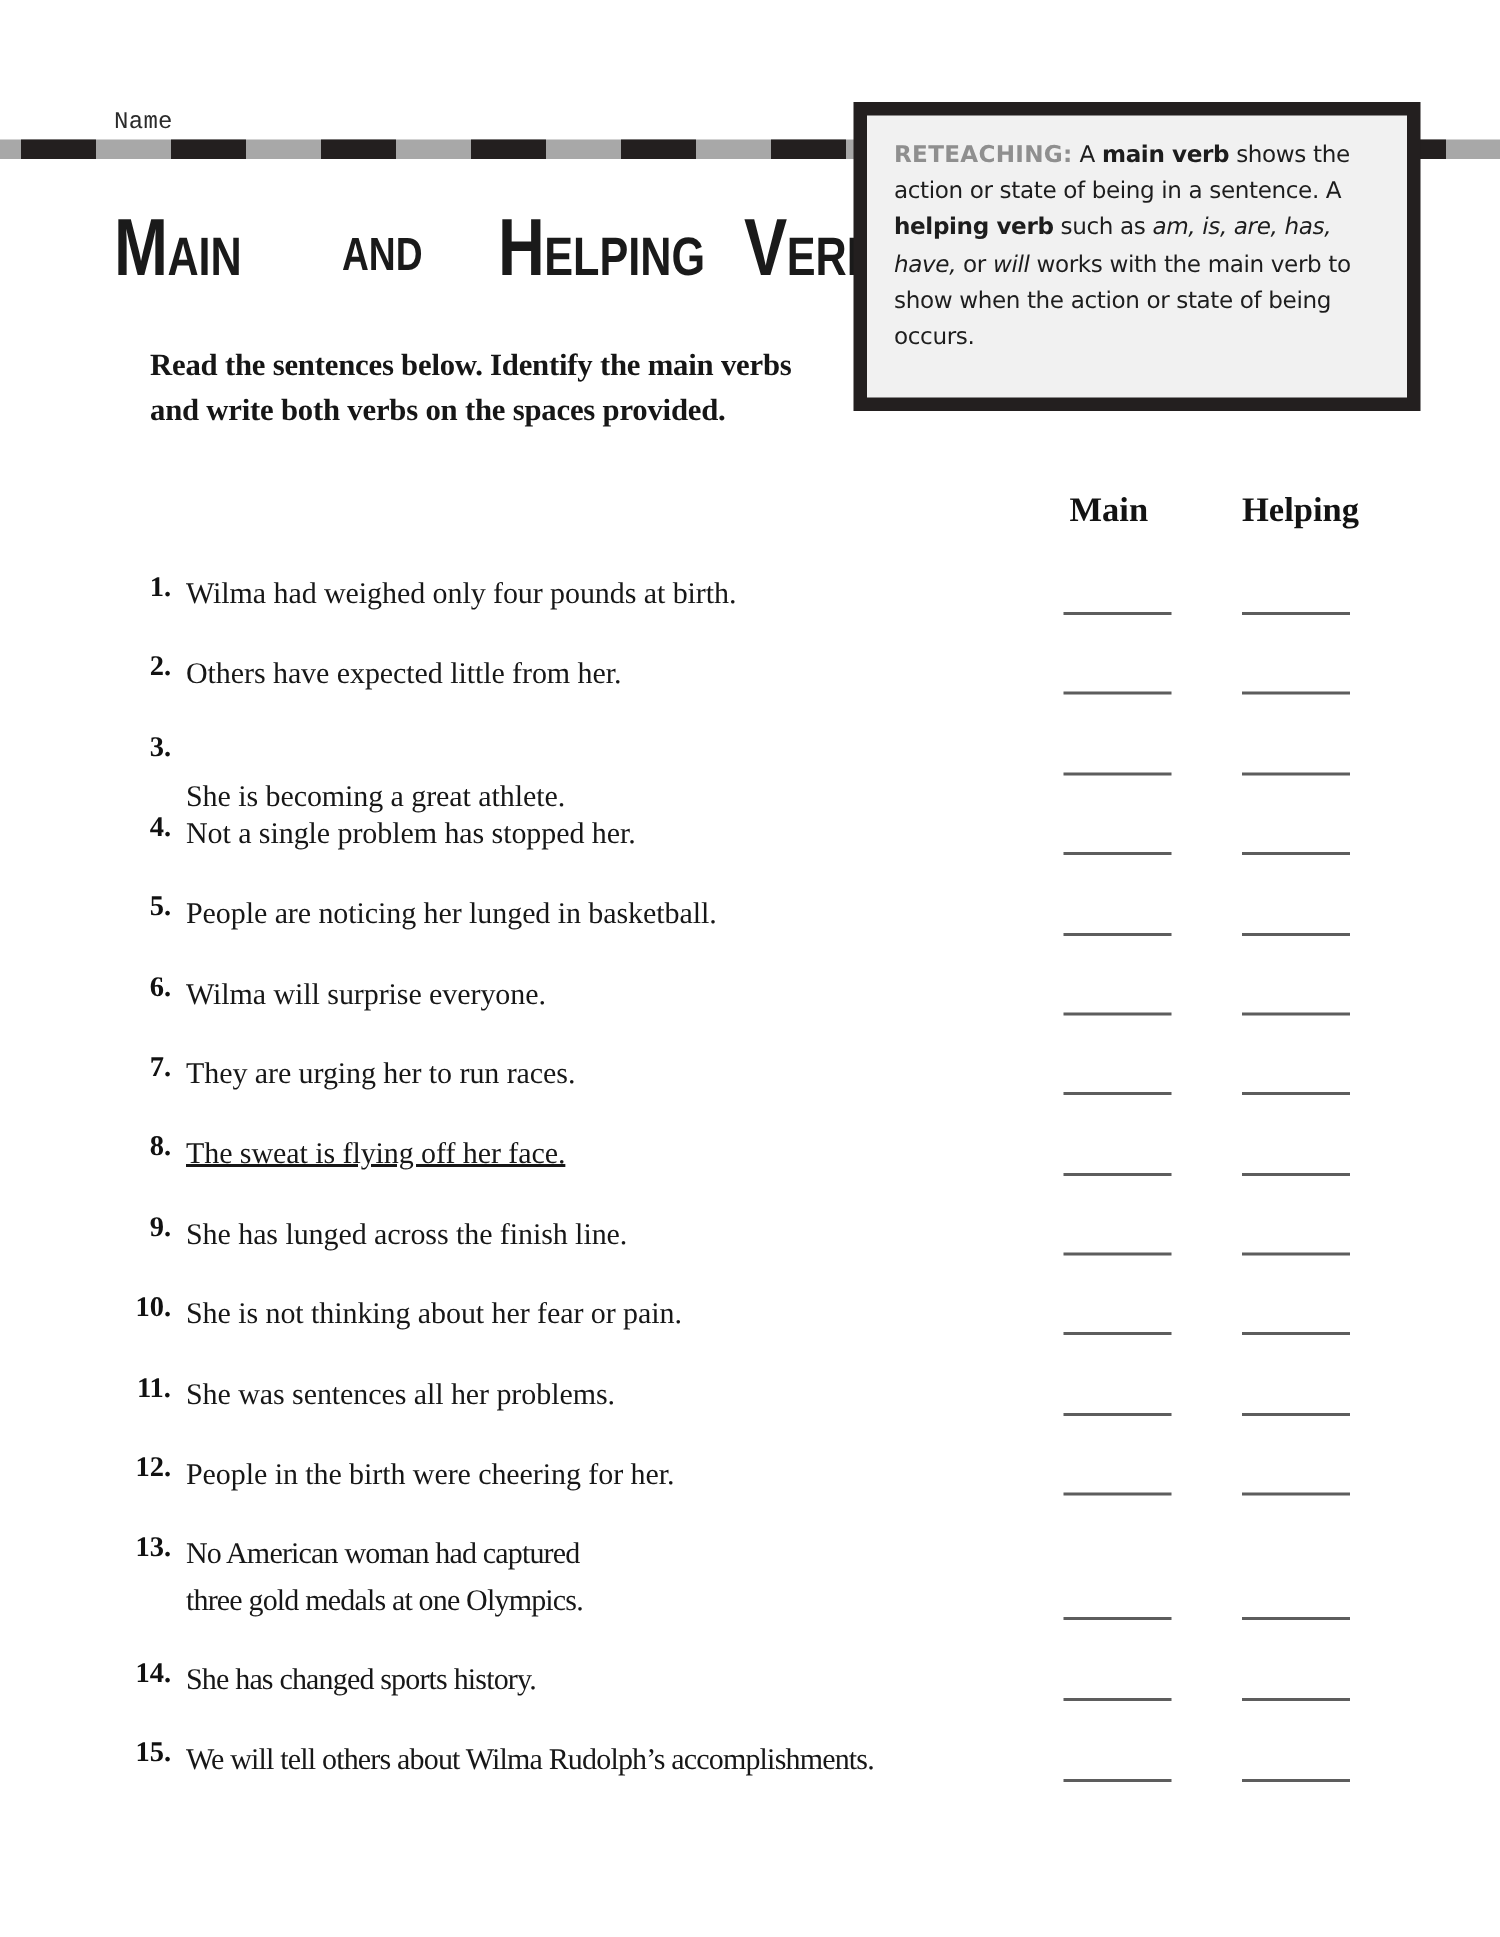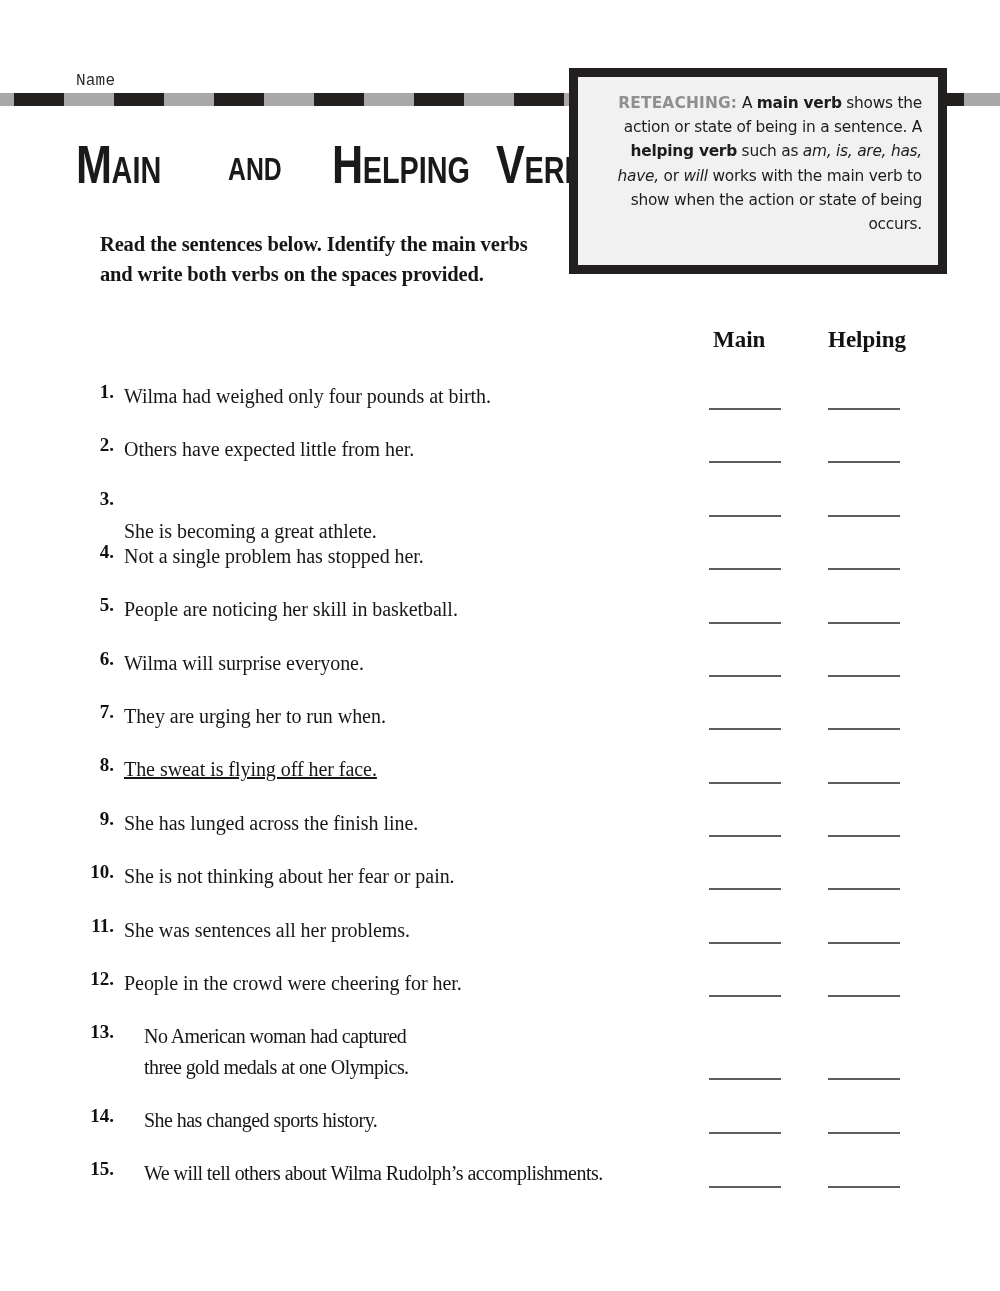--- a/index.html
+++ b/index.html
@@ -110,21 +110,20 @@
     box-sizing: border-box;
     background: #231f1f;
     padding: 9px;
   }
   #reteaching-inner {
     width: 100%;
     height: 100%;
     box-sizing: border-box;
     background: #f1f1f1;
     padding: 14px 16px 10px 18px;
-    text-align: right;
   }
   #reteaching-text {
     font-family: "DejaVu Sans", sans-serif;
     font-size: 15.4px;
     line-height: 24.2px;
     color: #1d1d1d;
     letter-spacing: -0.25px;
   }
   #reteaching-text .lead {
     font-weight: 700;
@@ -161,21 +160,21 @@
   .q-text {
     position: absolute;
     left: 124px;
     font-family: "Liberation Serif", serif;
     font-size: 20px;
     line-height: 31px;
     color: #171717;
     letter-spacing: -0.05px;
     white-space: pre-line;
   }
-  .q-text.tight { letter-spacing: -0.55px; margin-left: 20px; }
+  .q-text.tight { letter-spacing: -0.55px; }
   .blank {
     position: absolute;
     height: 0;
     border-top: 2px solid #5d5d5d;
   }
   .blank.main    { left: 709px; width: 72px; }
   .blank.helping { left: 828px; width: 72px; }
 </style>
 </head>
 <body>
@@ -239,33 +238,33 @@
       <div class="blank helping" style="top: 515px;"></div>
     </div>
     <div class="q-row" style="top: 0px;">
       <div class="q-num" style="left: 78px; top: 541px;">4.</div>
       <div class="q-text" style="top: 541px;">Not a single problem has stopped her.</div>
       <div class="blank main" style="top: 568px;"></div>
       <div class="blank helping" style="top: 568px;"></div>
     </div>
     <div class="q-row" style="top: 0px;">
       <div class="q-num" style="left: 78px; top: 594px;">5.</div>
-      <div class="q-text" style="top: 594px;">People are noticing her skill in basketball.</div>
+      <div class="q-text" style="top: 594px;">People are noticing her lunged in basketball.</div>
       <div class="blank main" style="top: 622px;"></div>
       <div class="blank helping" style="top: 622px;"></div>
     </div>
     <div class="q-row" style="top: 0px;">
       <div class="q-num" style="left: 78px; top: 648px;">6.</div>
       <div class="q-text" style="top: 648px;">Wilma will surprise everyone.</div>
       <div class="blank main" style="top: 675px;"></div>
       <div class="blank helping" style="top: 675px;"></div>
     </div>
     <div class="q-row" style="top: 0px;">
       <div class="q-num" style="left: 78px; top: 701px;">7.</div>
-      <div class="q-text" style="top: 701px;">They are urging her to run when.</div>
+      <div class="q-text" style="top: 701px;">They are urging her to run races.</div>
       <div class="blank main" style="top: 728px;"></div>
       <div class="blank helping" style="top: 728px;"></div>
     </div>
     <div class="q-row" style="top: 0px;">
       <div class="q-num" style="left: 78px; top: 754px;">8.</div>
       <div class="q-text" style="top: 754px; text-decoration: underline;">The sweat is flying off her face.</div>
       <div class="blank main" style="top: 782px;"></div>
       <div class="blank helping" style="top: 782px;"></div>
     </div>
     <div class="q-row" style="top: 0px;">
@@ -281,21 +280,21 @@
       <div class="blank helping" style="top: 888px;"></div>
     </div>
     <div class="q-row" style="top: 0px;">
       <div class="q-num" style="left: 78px; top: 915px;">11.</div>
       <div class="q-text" style="top: 915px;">She was sentences all her problems.</div>
       <div class="blank main" style="top: 942px;"></div>
       <div class="blank helping" style="top: 942px;"></div>
     </div>
     <div class="q-row" style="top: 0px;">
       <div class="q-num" style="left: 78px; top: 968px;">12.</div>
-      <div class="q-text" style="top: 968px;">People in the crowd were cheering for her.</div>
+      <div class="q-text" style="top: 968px;">People in the birth were cheering for her.</div>
       <div class="blank main" style="top: 995px;"></div>
       <div class="blank helping" style="top: 995px;"></div>
     </div>
     <div class="q-row" style="top: 0px;">
       <div class="q-num" style="left: 78px; top: 1021px;">13.</div>
       <div class="q-text tight" style="top: 1021px;">No American woman had captured
 three gold medals at one Olympics.</div>
       <div class="blank main" style="top: 1078px;"></div>
       <div class="blank helping" style="top: 1078px;"></div>
     </div>

